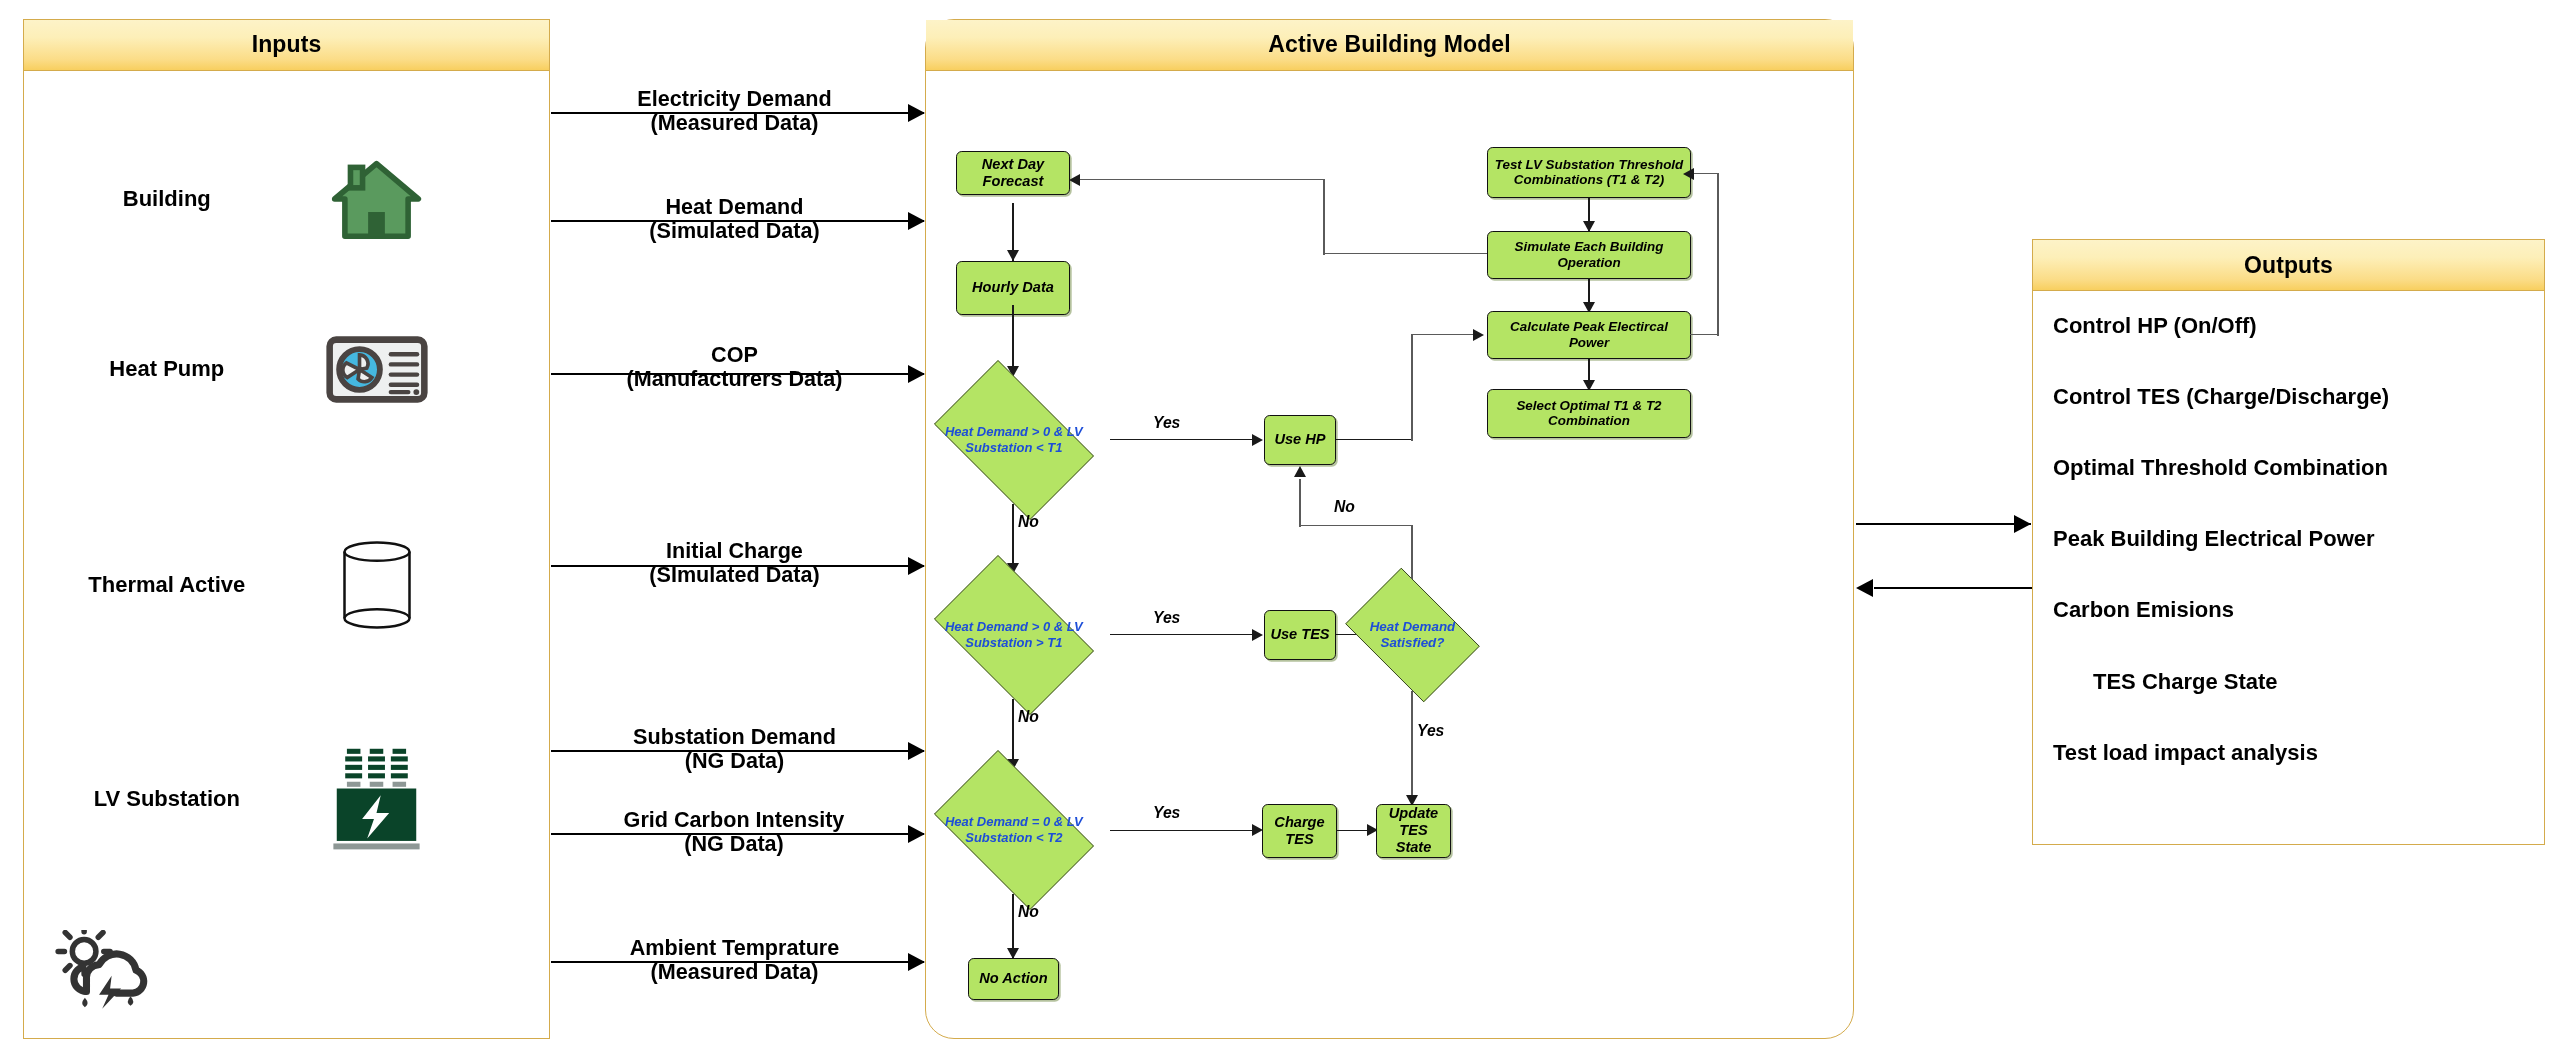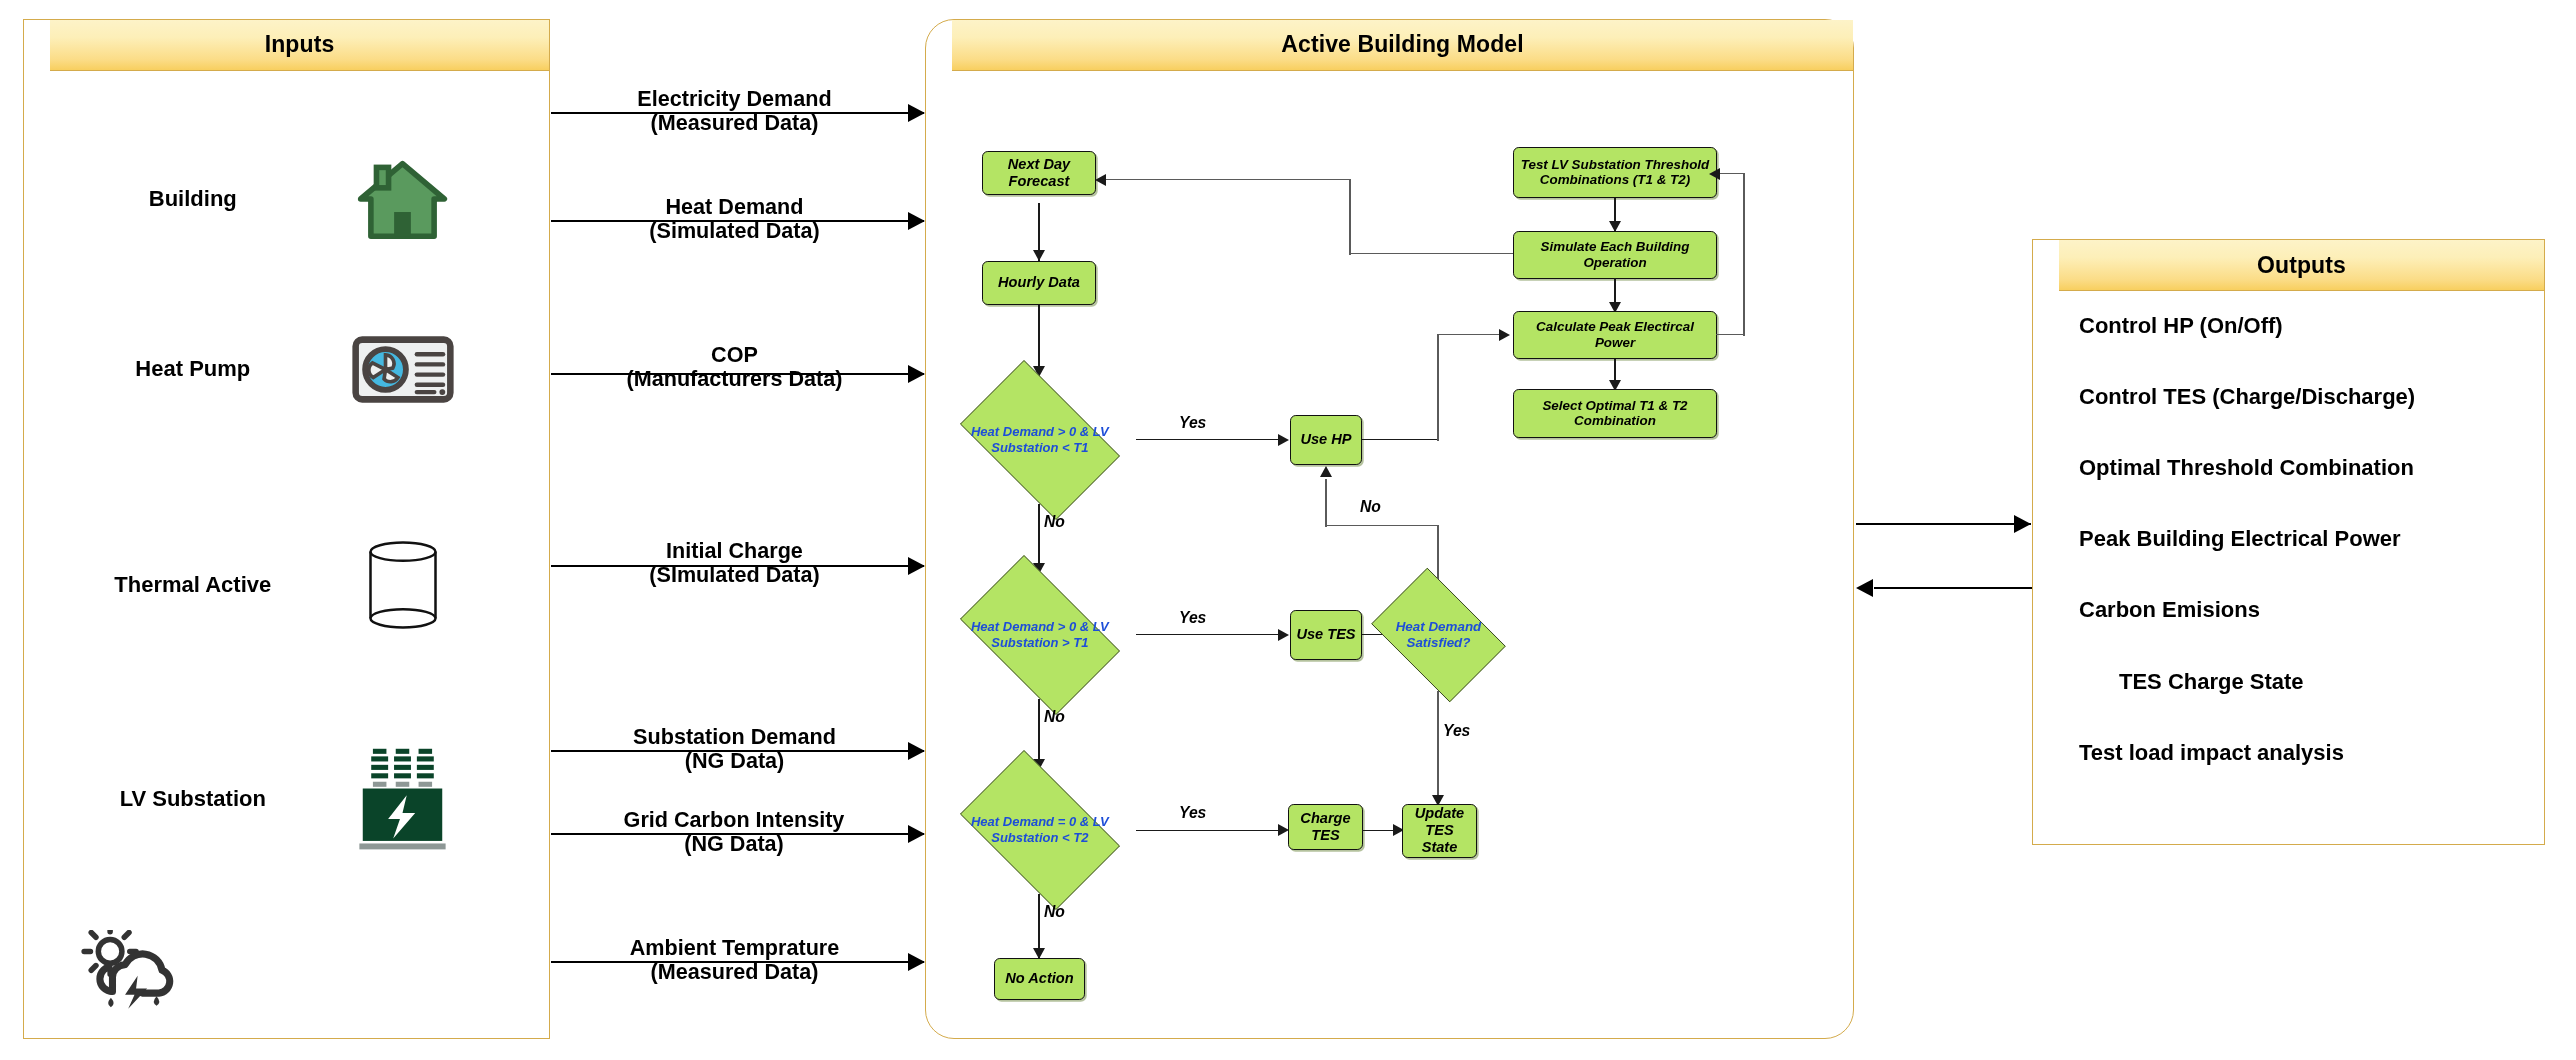--- a/index.html
+++ b/index.html
@@ -1,21 +1,21 @@
 <!DOCTYPE html>
 <html style="font-size:9.3px"><head>
 <meta charset="utf-8">
 <style>
   html,body{margin:0;padding:0;background:#ffffff;}
   body{width:2576px;height:1060px;position:relative;
        font-family:"Liberation Sans", sans-serif;
        -webkit-font-smoothing:antialiased;}
 
   
-  .panel{position:absolute;border:1.7px solid #d4ab4c;background:#ffffff;box-sizing:border-box;padding-left:26px;}
+  .panel{position:absolute;border:1.7px solid #d4ab4c;background:#ffffff;box-sizing:border-box;}
   .panel-header{
       height:51px;width:100%;box-sizing:border-box;
       background:linear-gradient(to bottom,#fdf3c8 0%,#fdefb8 35%,#fbdc86 80%,#f8cf5f 100%);
       border-bottom:1.7px solid #d4ab4c;
       display:flex;align-items:center;justify-content:center;
       font-weight:bold;color:#000;font-size:23px;letter-spacing:0.1px;
   }
   .panel-body{position:relative;width:100%;height:calc(100% - 51px);}
 
   
@@ -242,21 +242,21 @@
 
 <div class="panel" style="left:925px;top:18.6px;width:929px;height:1020px;border-radius:29px;">
   <div class="panel-header">Active Building Model</div>
   <div class="panel-body">
 
     <div class="node" style="left:30px;top:80px;width:114px;height:44px;font-size:14.6px;">Next Day Forecast</div>
 
     <div class="edge" style="left:86px;top:132px;width:1.7px;height:58px;"></div>
     <div class="arrow-down" style="left:81px;top:179px;"></div>
 
-    <div class="node" style="left:30px;top:190px;width:114px;height:44px;font-size:14.6px;">Hourly Data</div>
+    <div class="node" style="left:30px;top:190px;width:114px;height:54px;font-size:14.6px;">Hourly Data</div>
 
     <div class="edge" style="left:86px;top:234px;width:1.7px;height:72px;"></div>
     <div class="arrow-down" style="left:81px;top:295px;"></div>
 
     <div class="dnode" style="left:-8.2px;top:305px;width:192px;height:128px;">
       <div class="dshape"></div>
       <div class="dtext" style="font-size:13px;">
         <div>
           <div>Heat Demand &gt; 0 &amp; LV</div>
           <div>Substation &lt; T1</div>
@@ -330,21 +330,21 @@
     <div class="edge-grey" style="left:485px;top:454px;width:1.7px;height:54px;"></div>
     <div class="edge-grey" style="left:373px;top:454px;width:114px;height:1.7px;"></div>
     <div class="edge-grey" style="left:373px;top:408px;width:1.7px;height:48px;"></div>
     <div class="arrow-up" style="left:368px;top:395px;"></div>
     <div class="edge-label" style="left:408px;top:427px;">No</div>
 
     <div class="edge-grey" style="left:485px;top:620px;width:1.7px;height:114px;"></div>
     <div class="arrow-down" style="left:480px;top:724px;"></div>
     <div class="edge-label" style="left:491px;top:651px;">Yes</div>
 
-    <div class="node" style="left:336px;top:733px;width:75px;height:46px;font-size:14.6px;font-style:italic;">
+    <div class="node" style="left:336px;top:733px;width:75px;height:54px;font-size:14.6px;font-style:italic;">
       <div>
         <div>Charge</div>
         <div>TES</div>
       </div>
     </div>
 
     <div class="edge" style="left:410px;top:759px;width:37px;height:1.7px;"></div>
     <div class="arrow-right" style="left:441px;top:753px;"></div>
 
     <div class="node" style="left:450px;top:733px;width:75px;height:54px;font-size:14.6px;">

